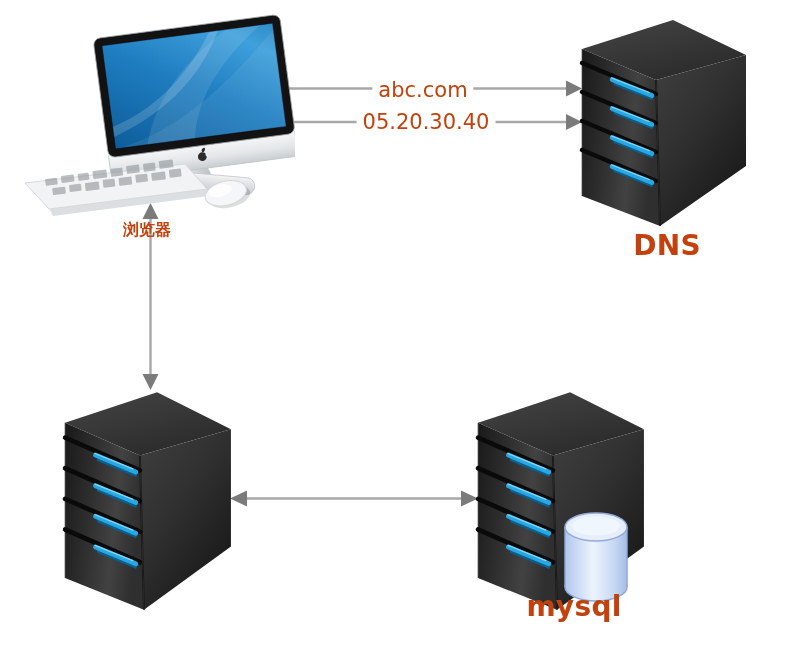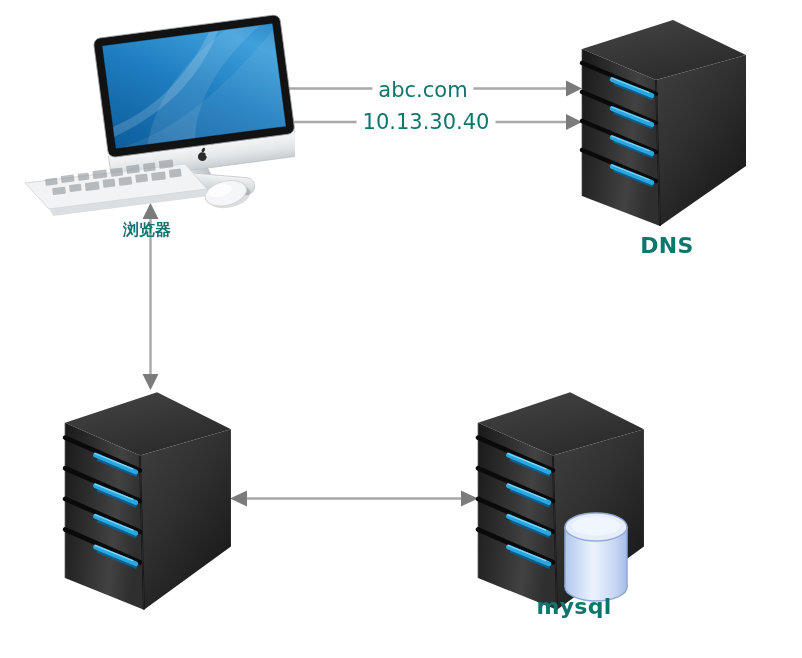--- a/index.html
+++ b/index.html
@@ -4,23 +4,23 @@
 <style>
   html,body{margin:0;padding:0;background:#fff;}
   .canvas{
     position:relative;width:802px;height:658px;background:#ffffff;overflow:hidden;
     font-family:"DejaVu Sans","Liberation Sans",sans-serif;
   }
   .node-svg{position:absolute;display:block;}
   .overlay{position:absolute;left:0;top:0;width:802px;height:658px;display:block;}
   .lbl{
     position:absolute;transform:translate(-50%,-50%);
-    color:#0f766e;white-space:nowrap;line-height:1.1;user-select:none;
+    color:#c2410c;white-space:nowrap;line-height:1.1;user-select:none;
   }
-  .node-lbl{font-size:22px;font-weight:700;letter-spacing:.3px;}
+  .node-lbl{font-size:28px;font-weight:700;letter-spacing:.3px;}
   .edge-lbl{font-size:21px;font-weight:400;background:#ffffff;padding:0 6px;}
   .cn-lbl{font-size:16px;font-weight:700;background:transparent;padding:0;}
 </style>
 </head>
 <body>
 
 <div class="canvas">
 
   <svg width="0" height="0" style="position:absolute" aria-hidden="true">
     <defs>
@@ -186,18 +186,18 @@
   <svg class="node-svg" style="left:563px;top:511px;width:66px;height:92px" viewBox="0 0 66 92">
     <ellipse cx="33" cy="76" rx="31" ry="14" fill="url(#gCyl)" stroke="#8ea8d8" stroke-width="1.5"></ellipse>
     <rect x="2" y="16" width="62" height="60" fill="url(#gCyl)"></rect>
     <line x1="2" y1="16" x2="2" y2="76" stroke="#8ea8d8" stroke-width="1.5"></line>
     <line x1="64" y1="16" x2="64" y2="76" stroke="#8ea8d8" stroke-width="1.5"></line>
     <ellipse cx="33" cy="16" rx="31" ry="14" fill="#e6eefb" stroke="#93abd9" stroke-width="1.5"></ellipse>
     <ellipse cx="33" cy="15" rx="24" ry="9.5" fill="#f3f8fe" opacity="0.8"></ellipse>
   </svg>
 
   <div class="lbl edge-lbl" style="left:423px;top:91px">abc.com</div>
-  <div class="lbl edge-lbl" style="left:426px;top:123px">10.13.30.40</div>
+  <div class="lbl edge-lbl" style="left:426px;top:123px">05.20.30.40</div>
   <div class="lbl cn-lbl" style="left:147px;top:230px">浏览器</div>
   <div class="lbl node-lbl" style="left:667px;top:246px">DNS</div>
   <div class="lbl node-lbl" style="left:574px;top:607px">mysql</div>
 
 </div>
 
 </body></html>

